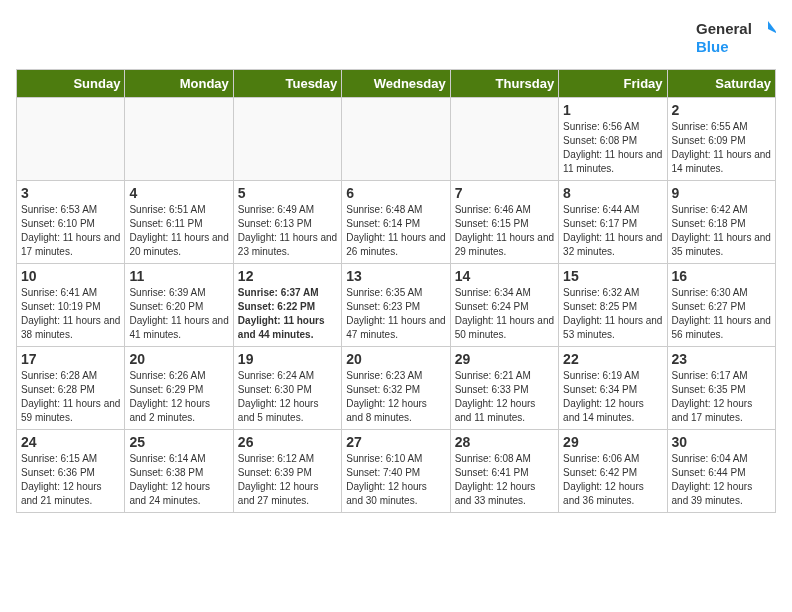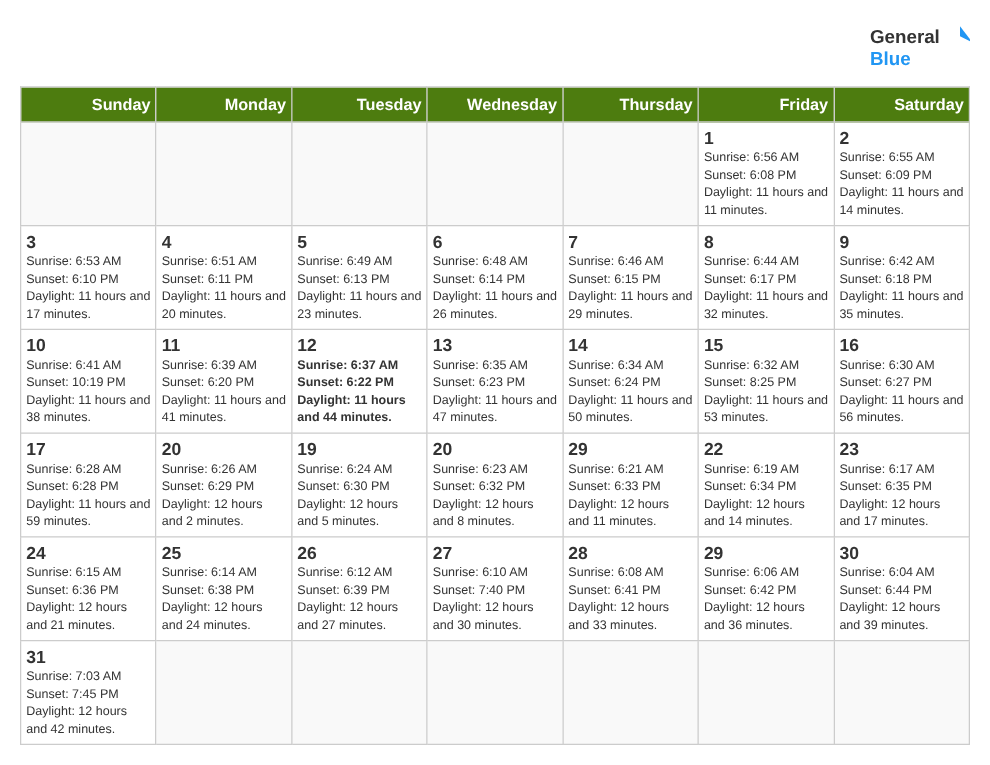--- a/index.html
+++ b/index.html
@@ -288,28 +288,14 @@
 Sunset: 6:42 PM
 Daylight: 12 hours and 36 minutes.</div>
         </td>
         <td>
           <span class="day-number">30</span>
           <div class="day-info" style="white-space: pre-line;">Sunrise: 6:04 AM
 Sunset: 6:44 PM
 Daylight: 12 hours and 39 minutes.</div>
         </td>
       </tr>
-      <tr>
-        <td>
-          <span class="day-number">31</span>
-          <div class="day-info" style="white-space: pre-line;">Sunrise: 7:03 AM
-Sunset: 7:45 PM
-Daylight: 12 hours and 42 minutes.</div>
-        </td>
-        <td class="empty"></td>
-        <td class="empty"></td>
-        <td class="empty"></td>
-        <td class="empty"></td>
-        <td class="empty"></td>
-        <td class="empty"></td>
-      </tr>
     </tbody>
 </table>
 
 </body></html>

